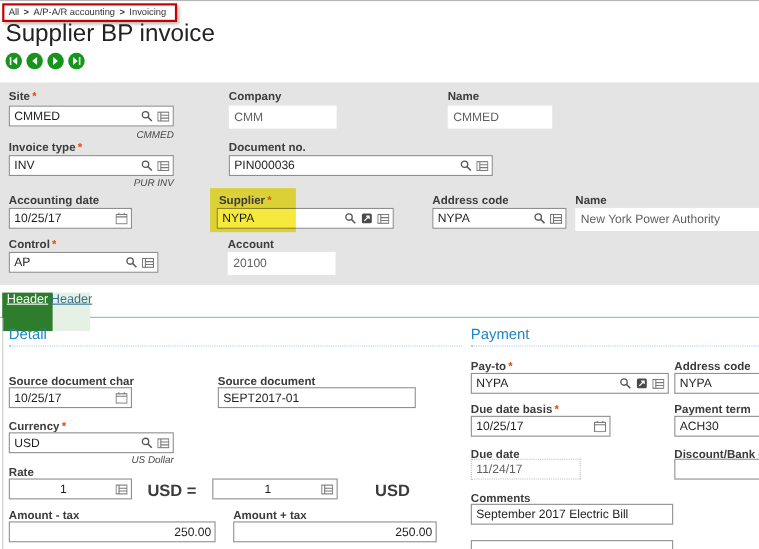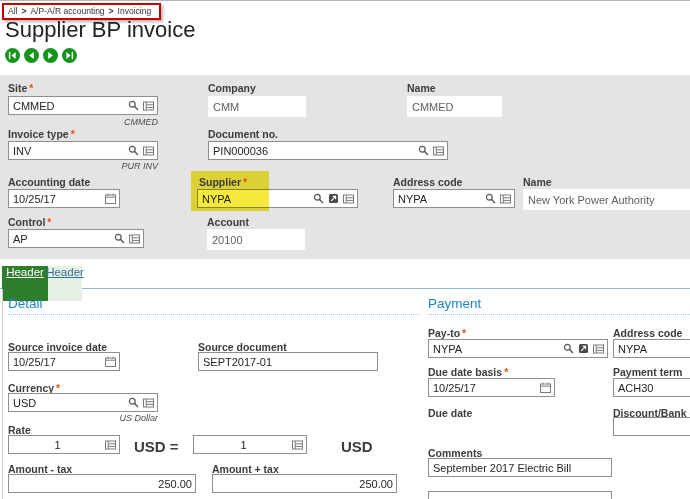--- a/index.html
+++ b/index.html
@@ -258,21 +258,21 @@
       <span>Header</span>
     </div>
   <div class="tab idle" style="left:48px;top:265px;width:34px">
       <span>Header</span>
     </div>
   <div class="panelborder"></div>
 
   <div class="sect" style="left:8px;top:295px">Detail</div>
   <div class="sectline" style="left:8px;top:313px;width:412px"></div>
 
-  <div class="lbl" style="left:8px;top:340px">Source invoice date</div>
+  <div class="lbl" style="left:8px;top:340px">Source document char</div>
   <div class="box" style="left:8px;top:351px;width:112px">
     <span class="val">10/25/17</span>
     <span class="ficons">
         <span>
           <svg width="11" height="11" viewBox="0 0 11 11">
             <rect x="0.5" y="2" width="10" height="8.5" fill="none" stroke="#7a7a7a"></rect>
             <line x1="0.5" y1="4.2" x2="10.5" y2="4.2" stroke="#7a7a7a"></line>
             <line x1="3" y1="0.5" x2="3" y2="2.5" stroke="#7a7a7a"></line>
             <line x1="8" y1="0.5" x2="8" y2="2.5" stroke="#7a7a7a"></line>
           </svg>
@@ -396,20 +396,23 @@
         </span>
       </span>
   </div>
 
   <div class="lbl" style="left:613px;top:365px">Payment term</div>
   <div class="box" style="left:613px;top:377px;width:95px">
       <span class="val">ACH30</span>
     </div>
 
   <div class="lbl" style="left:428px;top:406px">Due date</div>
+  <div class="box rodash" style="left:428px;top:416px;width:100px">
+      <span class="val">11/24/17</span>
+    </div>
 
   <div class="lbl" style="left:613px;top:406px;width:77px">Discount/Bank char</div>
   <div class="box" style="left:613px;top:416px;width:95px">
       <span class="val"></span>
     </div>
 
   <div class="lbl" style="left:428px;top:446px">Comments</div>
   <div class="box" style="left:428px;top:457px;width:184px">
       <span class="val">September 2017 Electric Bill</span>
     </div>

